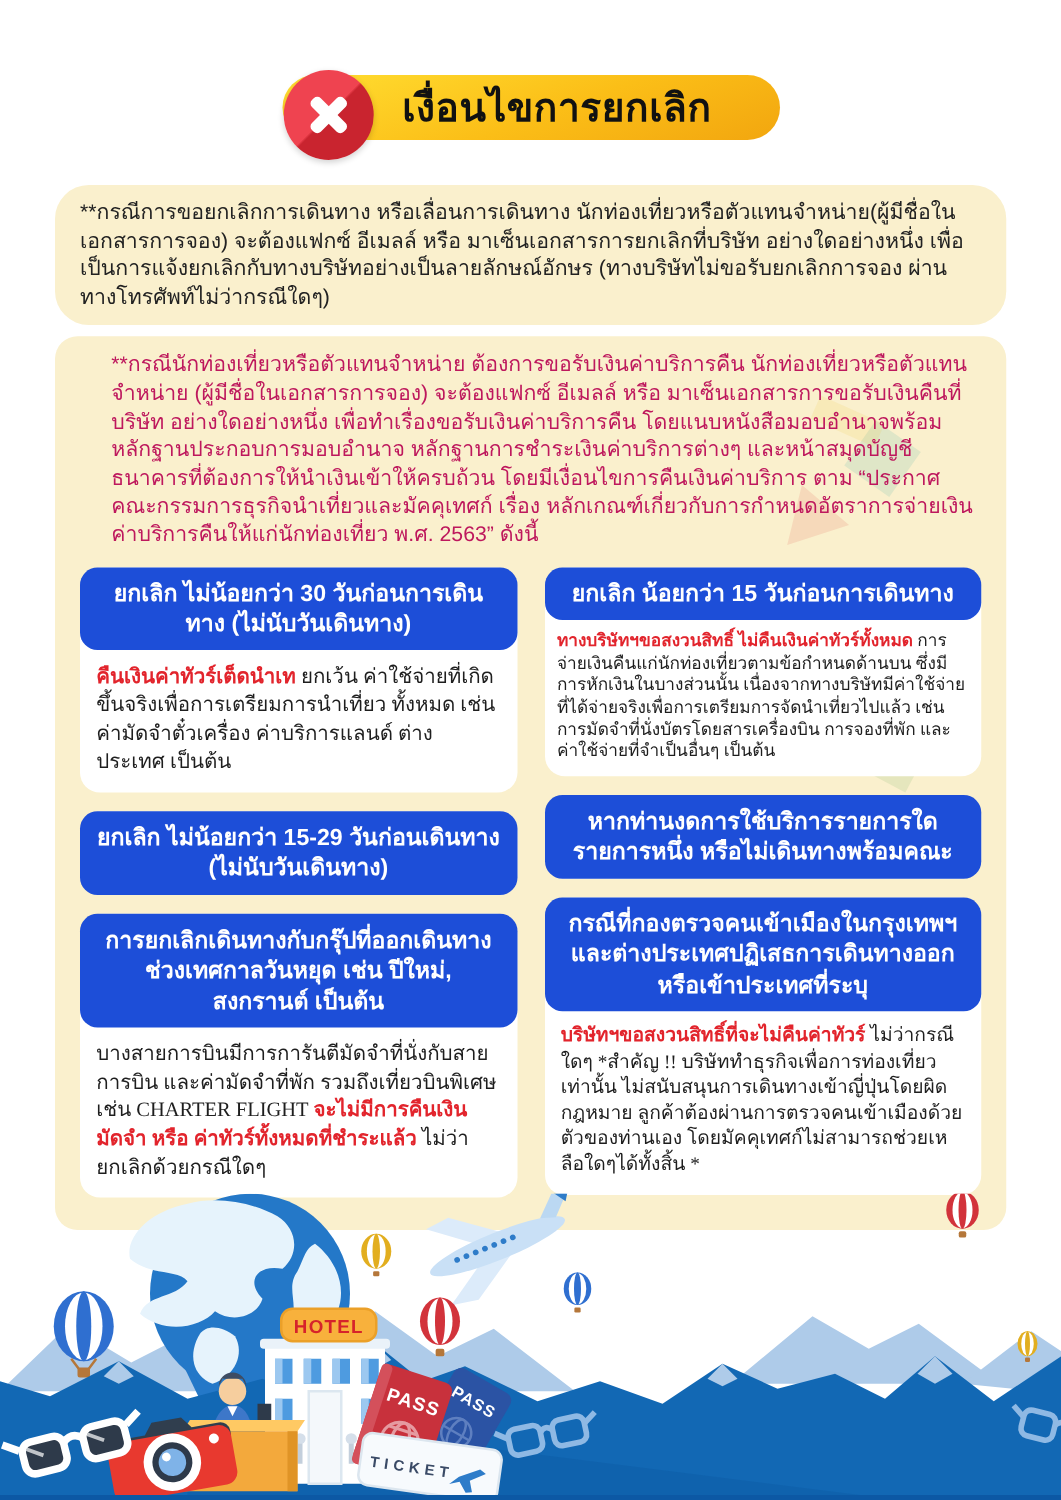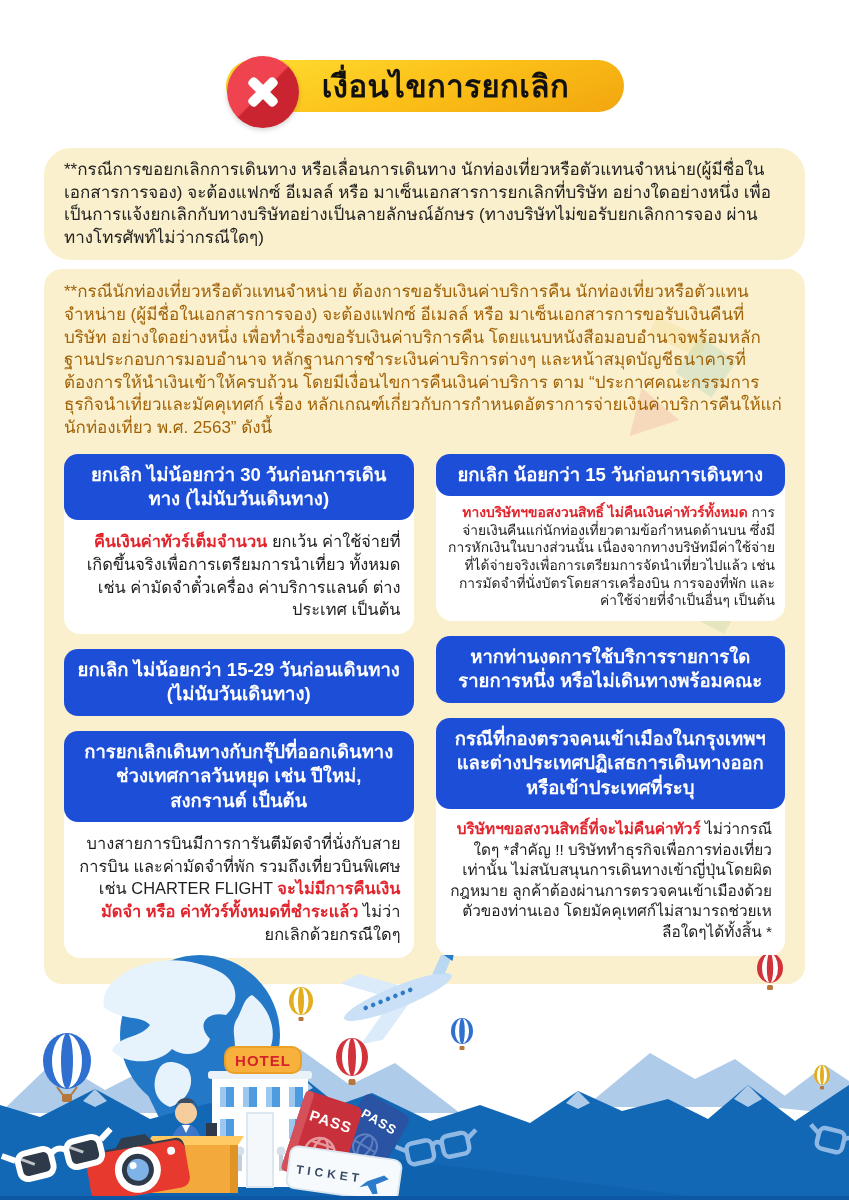--- a/index.html
+++ b/index.html
@@ -27,39 +27,39 @@
   .banner-title{font-size:31px;font-weight:800;color:#111;padding-left:42px;letter-spacing:.5px;}
   
   .intro{
     margin:36px 44px 0;background:#FAF0CD;border-radius:27px;
     padding:11px 20px;font-size:17px;line-height:22.6px;color:#222;font-weight:500;
   }
   .main-card{
     margin:9px 44px 0;background:#FAF0CD;border-radius:18px;
     padding:12px 20px 26px;position:relative;overflow:hidden;
   }
-  .main-card .para{font-size:17px;line-height:22.6px;color:#a16207;font-weight:500;position:relative;z-index:1;}
+  .main-card .para{font-size:17px;line-height:22.6px;color:#be185d;font-weight:500;position:relative;z-index:1;margin-left:25px;}
   
   .wm{position:absolute;opacity:.13;z-index:0;}
   .wm1{left:640px;top:76px;width:44px;height:44px;background:#2BA6A0;transform:rotate(35deg);}
   .wm2{left:578px;top:118px;width:0;height:0;border-left:26px solid transparent;border-right:26px solid transparent;border-bottom:42px solid #E23A3F;transform:rotate(-18deg);}
   .wm3{left:606px;top:58px;width:56px;height:20px;background:#F2C230;transform:rotate(24deg);}
   .wm4{left:468px;top:468px;width:0;height:0;border-left:24px solid transparent;border-right:24px solid transparent;border-bottom:38px solid #E0566F;transform:rotate(14deg);}
   .wm5{left:652px;top:318px;width:40px;height:40px;background:#5BA553;transform:rotate(28deg);}
   
   .grid{display:flex;gap:22px;margin-top:14px;position:relative;z-index:1;}
   .col{flex:1;display:flex;flex-direction:column;gap:15px;}
   .card{background:#ffffff;border-radius:16px;}
   .card-header{
     background:#1d4ed8;border-radius:14px;color:#fff;text-align:center;
     font-weight:800;font-size:18.5px;line-height:1.32;padding:9px 12px;
   }
   .card-body{
-    padding:10px 13px 13px;text-align:right;font-size:16.4px;line-height:1.38;
-    color:#1e1e1e;font-weight:500;
+    padding:10px 13px 13px;text-align:left;font-size:16.4px;line-height:1.38;
+    color:#1e1e1e;font-weight:500;font-family:Liberation Serif, serif;
   }
   .rt-red{color:#E2242C;font-weight:800;}
   .card--compact .card-body{font-size:13.8px;line-height:1.28;padding:8px 10px 11px;}
   .card--medium  .card-body{font-size:15.4px;line-height:1.34;}
   
   .illu{position:absolute;left:0;bottom:0;width:703px;height:245px;z-index:2;}
   .illu svg{display:block;}
 </style>
 </head>
 <body>
@@ -82,21 +82,21 @@
   <div class="wm wm3"></div>
   <div class="wm wm4"></div>
   <div class="wm wm5"></div>
 
   <div class="para">**กรณีนักท่องเที่ยวหรือตัวแทนจำหน่าย ต้องการขอรับเงินค่าบริการคืน นักท่องเที่ยวหรือตัวแทนจำหน่าย (ผู้มีชื่อในเอกสารการจอง) จะต้องแฟกซ์ อีเมลล์ หรือ มาเซ็นเอกสารการขอรับเงินคืนที่บริษัท อย่างใดอย่างหนึ่ง เพื่อทำเรื่องขอรับเงินค่าบริการคืน โดยแนบหนังสือมอบอำนาจพร้อมหลักฐานประกอบการมอบอำนาจ หลักฐานการชำระเงินค่าบริการต่างๆ และหน้าสมุดบัญชีธนาคารที่ต้องการให้นำเงินเข้าให้ครบถ้วน โดยมีเงื่อนไขการคืนเงินค่าบริการ ตาม “ประกาศคณะกรรมการธุรกิจนำเที่ยวและมัคคุเทศก์ เรื่อง หลักเกณฑ์เกี่ยวกับการกำหนดอัตราการจ่ายเงินค่าบริการคืนให้แก่นักท่องเที่ยว พ.ศ. 2563” ดังนี้</div>
 
   <div class="grid">
     <div class="col">
       <div class="card">
         <div class="card-header">ยกเลิก ไม่น้อยกว่า 30 วันก่อนการเดินทาง (ไม่นับวันเดินทาง)</div>
-        <div class="card-body"><span class="rt-red">คืนเงินค่าทัวร์เต็มจำนวน</span><span> ยกเว้น ค่าใช้จ่ายที่เกิดขึ้นจริงเพื่อการเตรียมการนำเที่ยว ทั้งหมด เช่น ค่ามัดจำตั๋วเครื่อง ค่าบริการแลนด์ ต่างประเทศ เป็นต้น</span></div>
+        <div class="card-body"><span class="rt-red">คืนเงินค่าทัวร์เต็ดนำเท</span><span> ยกเว้น ค่าใช้จ่ายที่เกิดขึ้นจริงเพื่อการเตรียมการนำเที่ยว ทั้งหมด เช่น ค่ามัดจำตั๋วเครื่อง ค่าบริการแลนด์ ต่างประเทศ เป็นต้น</span></div>
       </div>
       <div class="card">
         <div class="card-header">ยกเลิก ไม่น้อยกว่า 15-29 วันก่อนเดินทาง (ไม่นับวันเดินทาง)</div>
       </div>
       <div class="card">
         <div class="card-header">การยกเลิกเดินทางกับกรุ๊ปที่ออกเดินทางช่วงเทศกาลวันหยุด เช่น ปีใหม่, สงกรานต์ เป็นต้น</div>
         <div class="card-body"><span>บางสายการบินมีการการันตีมัดจำที่นั่งกับสายการบิน และค่ามัดจำที่พัก รวมถึงเที่ยวบินพิเศษ เช่น CHARTER FLIGHT </span><span class="rt-red">จะไม่มีการคืนเงินมัดจำ หรือ ค่าทัวร์ทั้งหมดที่ชำระแล้ว</span><span> ไม่ว่ายกเลิกด้วยกรณีใดๆ</span></div>
       </div>
     </div>
     <div class="col">

